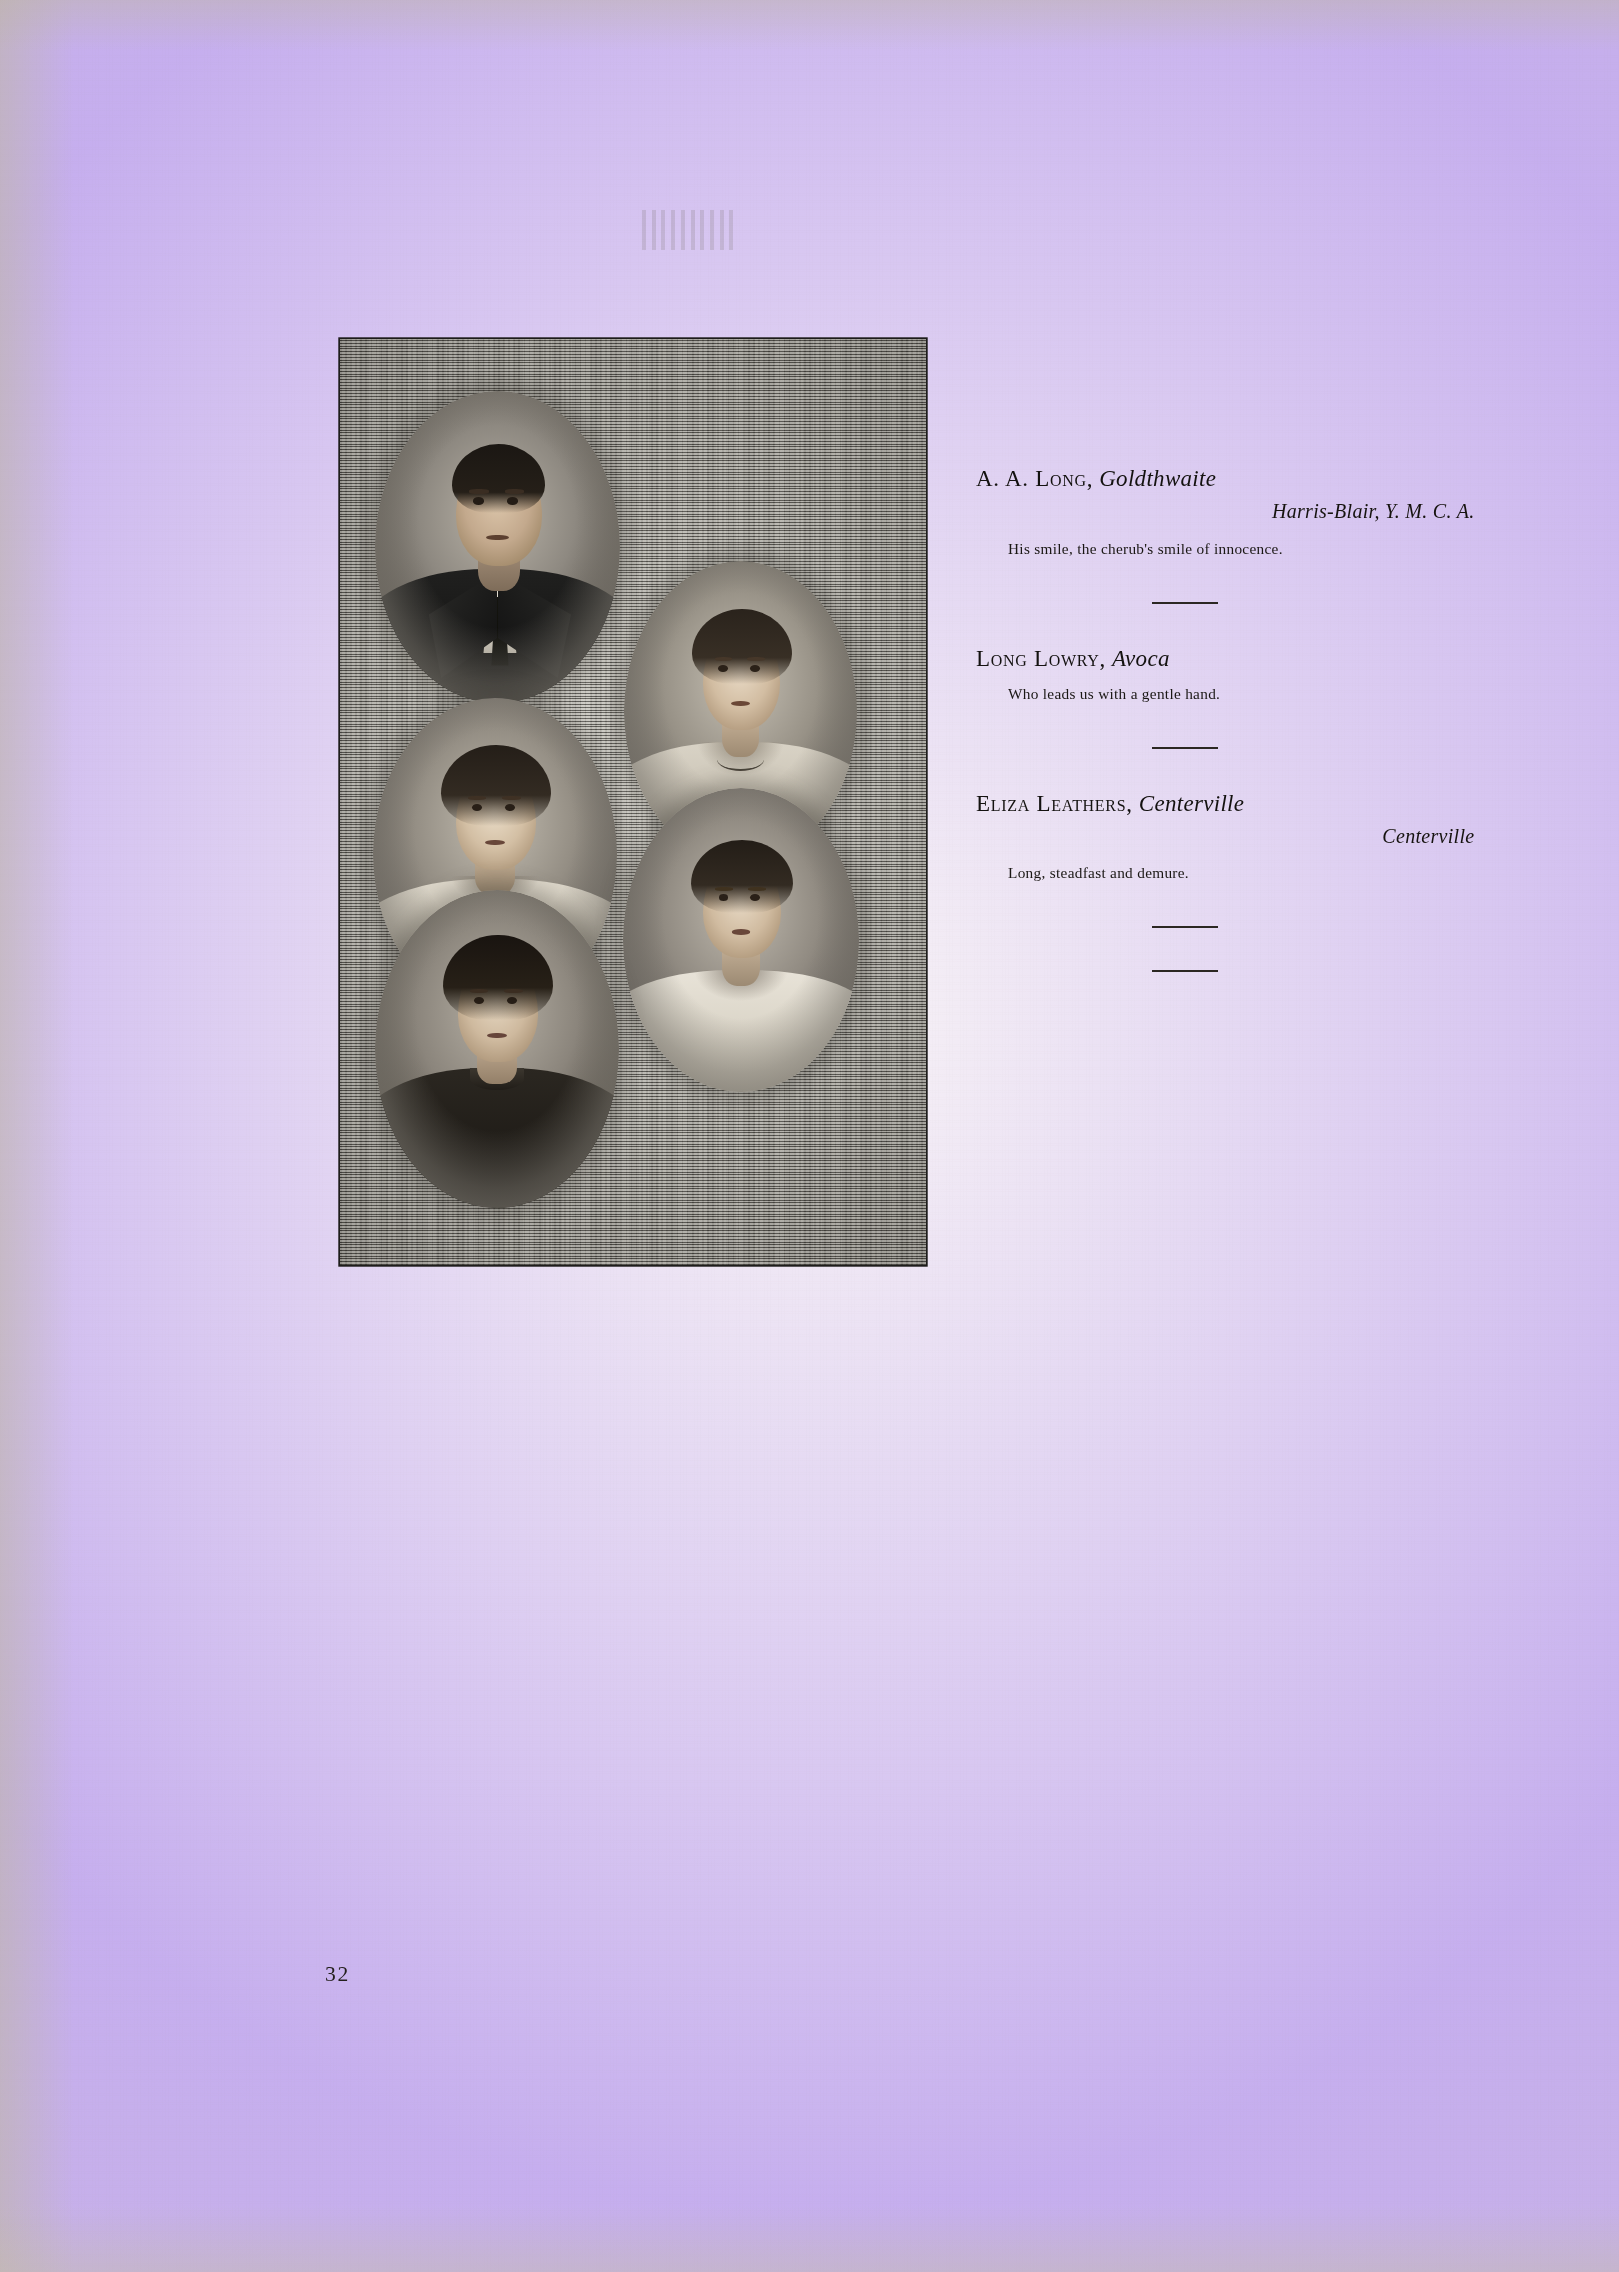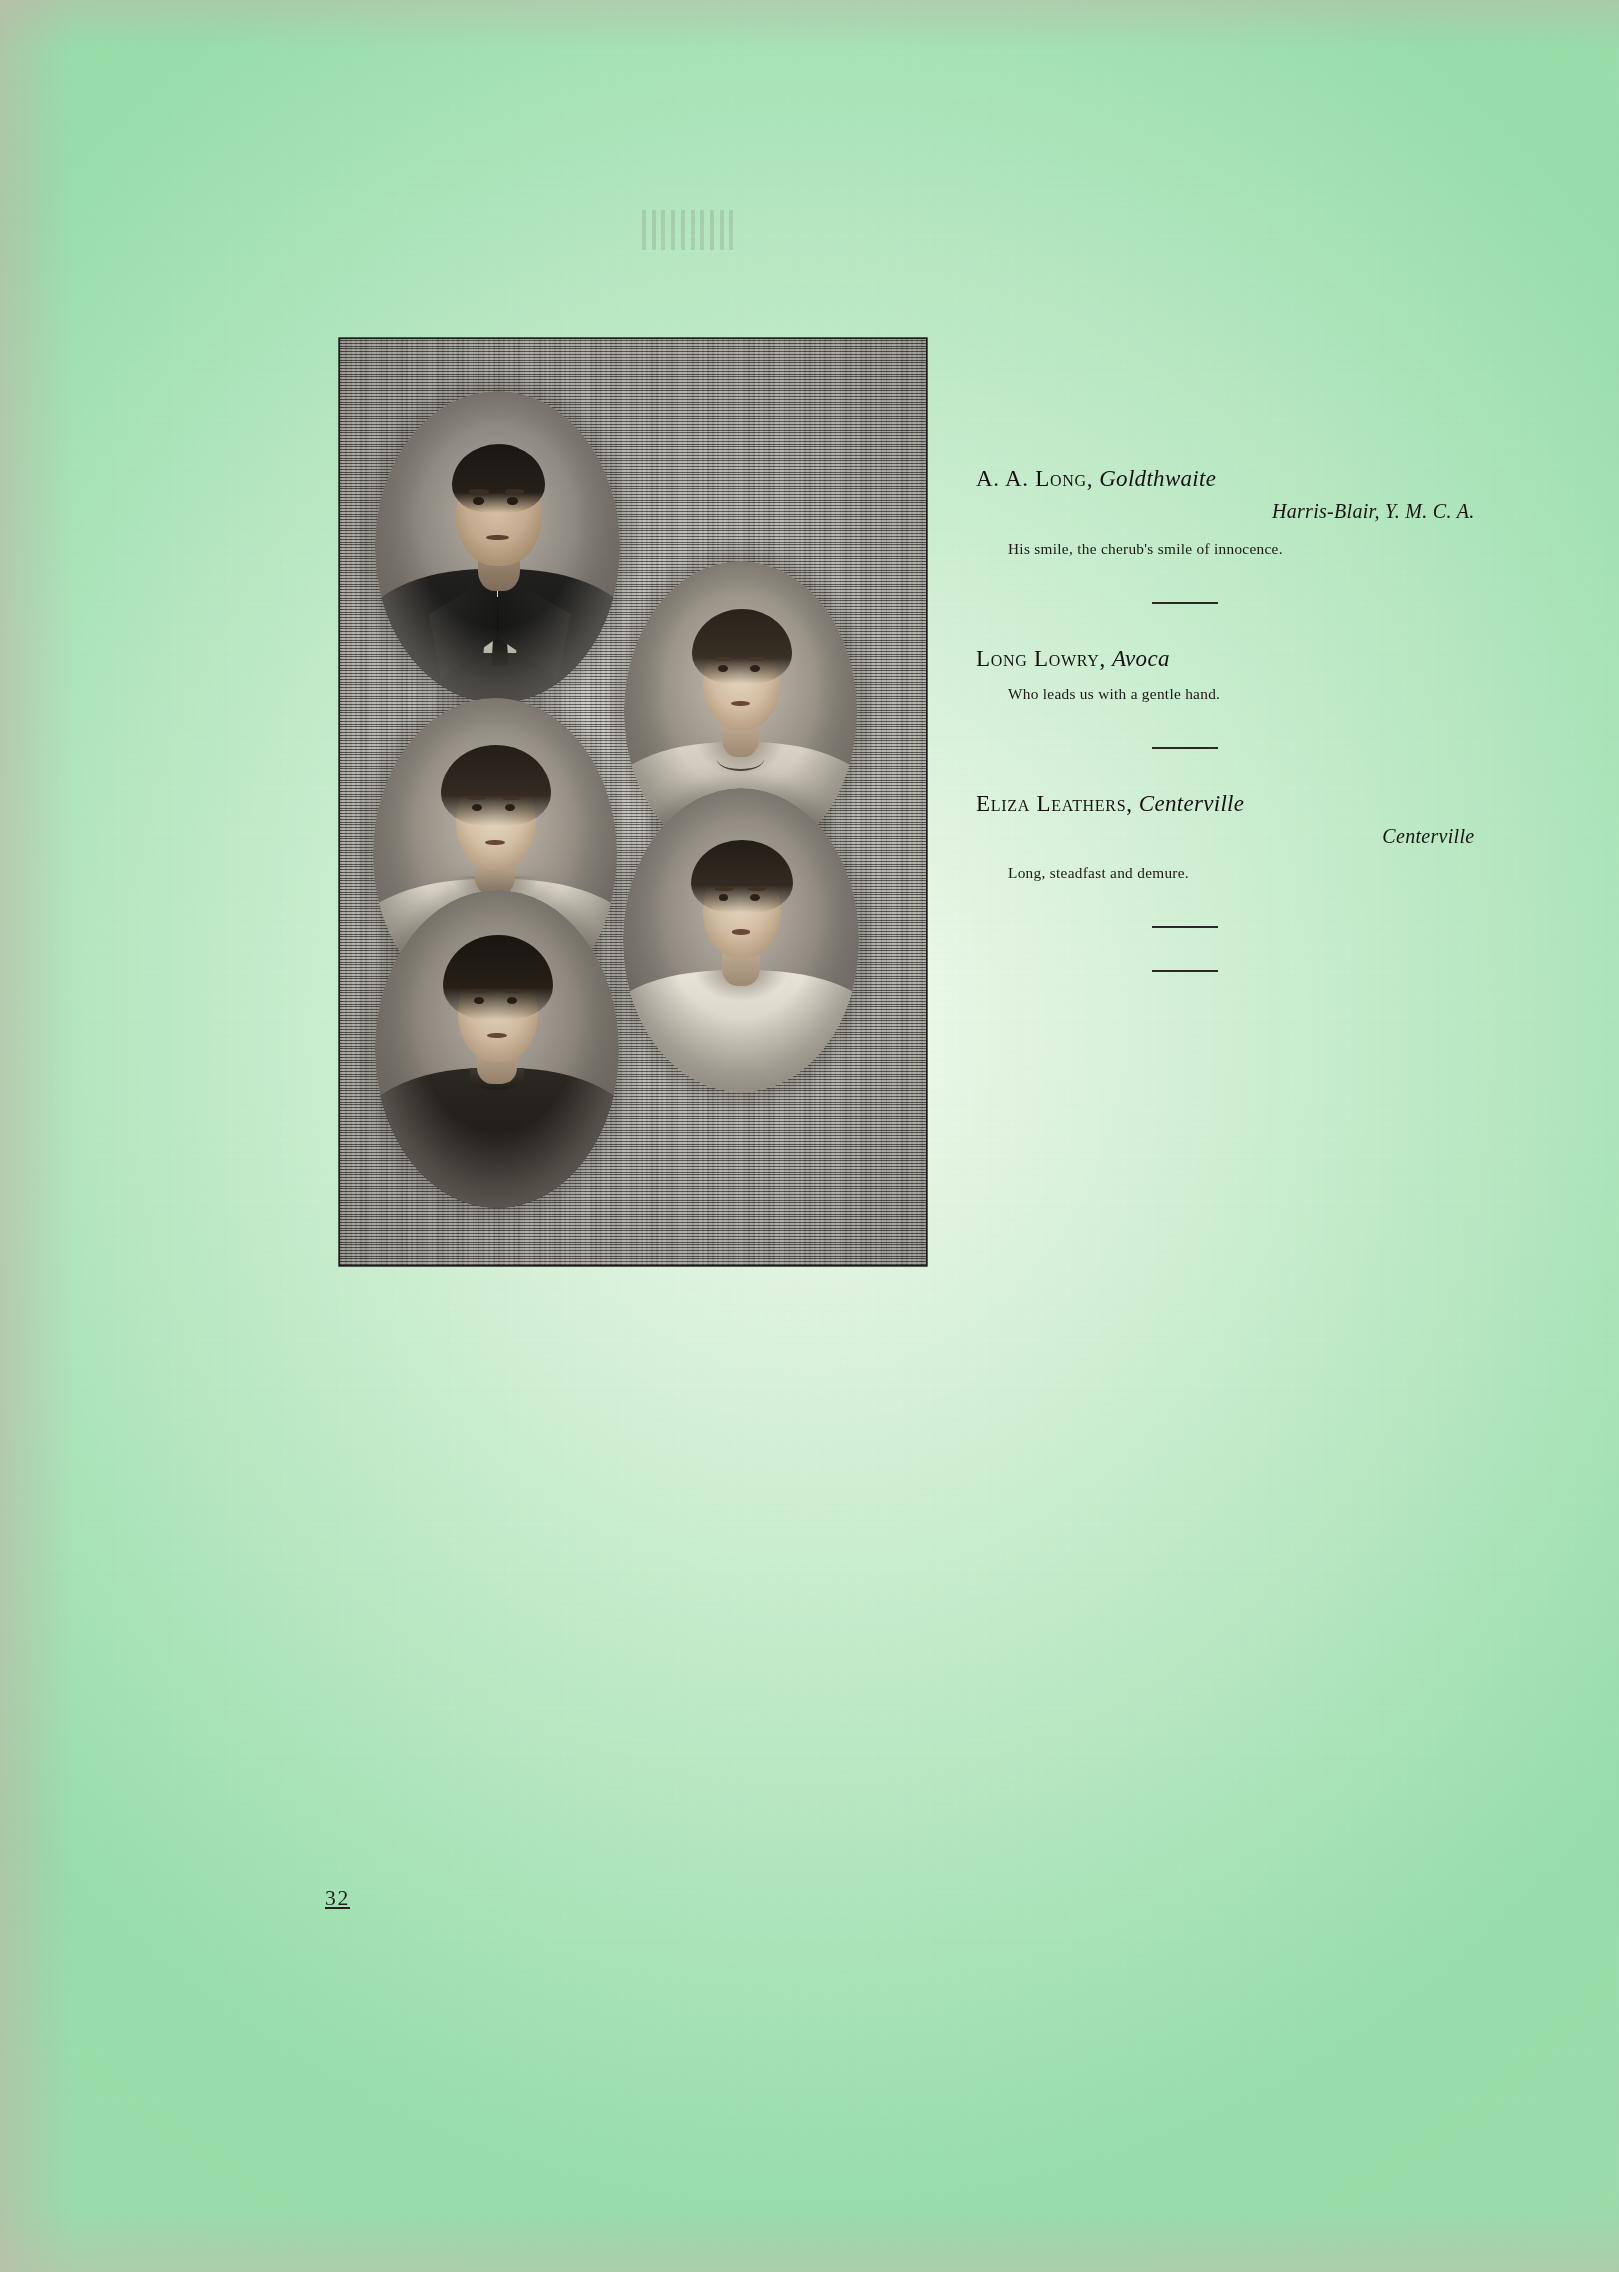--- a/index.html
+++ b/index.html
@@ -12,21 +12,21 @@
     height: 2273px;
     font-family: "Liberation Serif", serif;
     -webkit-font-smoothing: antialiased;
   }
 
   
   #page {
     position: relative;
     width: 1619px;
     height: 2273px;
-    background: #22c55e;
+    background: #8b5cf6;
     overflow: hidden;
   }
   
   #paper-tint {
     position: absolute;
     inset: 0;
     background:
       radial-gradient(ellipse 120% 95% at 50% 45%, rgba(255,253,246,0.95) 0%, rgba(246,242,232,0.55) 55%, rgba(232,226,211,0.65) 100%);
     pointer-events: none;
   }
@@ -180,25 +180,24 @@
     width: 66px;
     height: 1.7px;
     background: #2b2722;
     margin: 42px 0 42px 176px;
   }
 
   
   #folio {
     position: absolute;
     left: 325px;
-    top: 1886px;
+    top: 1962px;
     font-size: 21.6px;
     letter-spacing: 1.7px;
     color: #231f1b;
-    text-decoration: underline;
   }
 </style>
 </head>
 <body>
 
 <div id="page">
 
   <div id="paper-tint"></div>
   <div id="paper-grain"></div>
   <div id="left-edge-shadow"></div>

